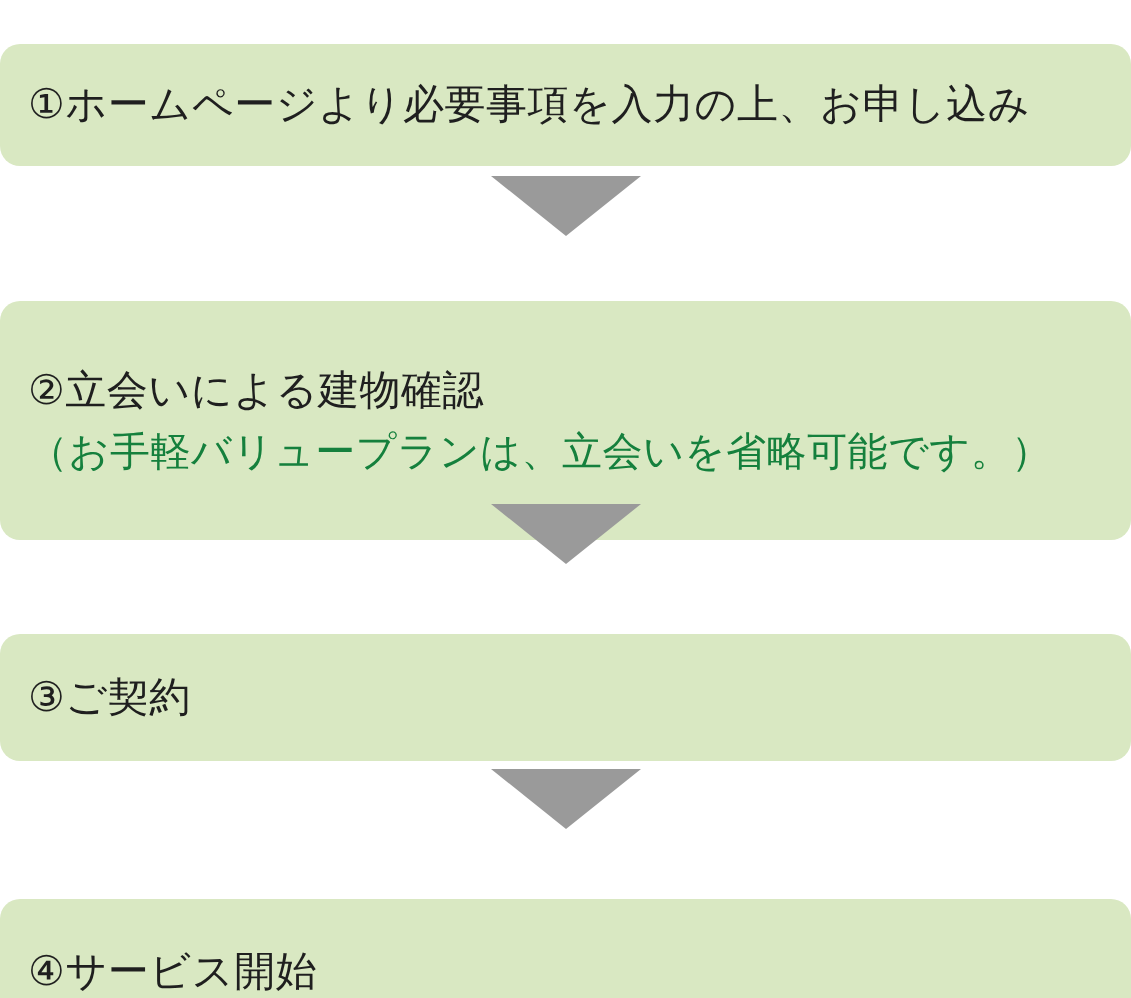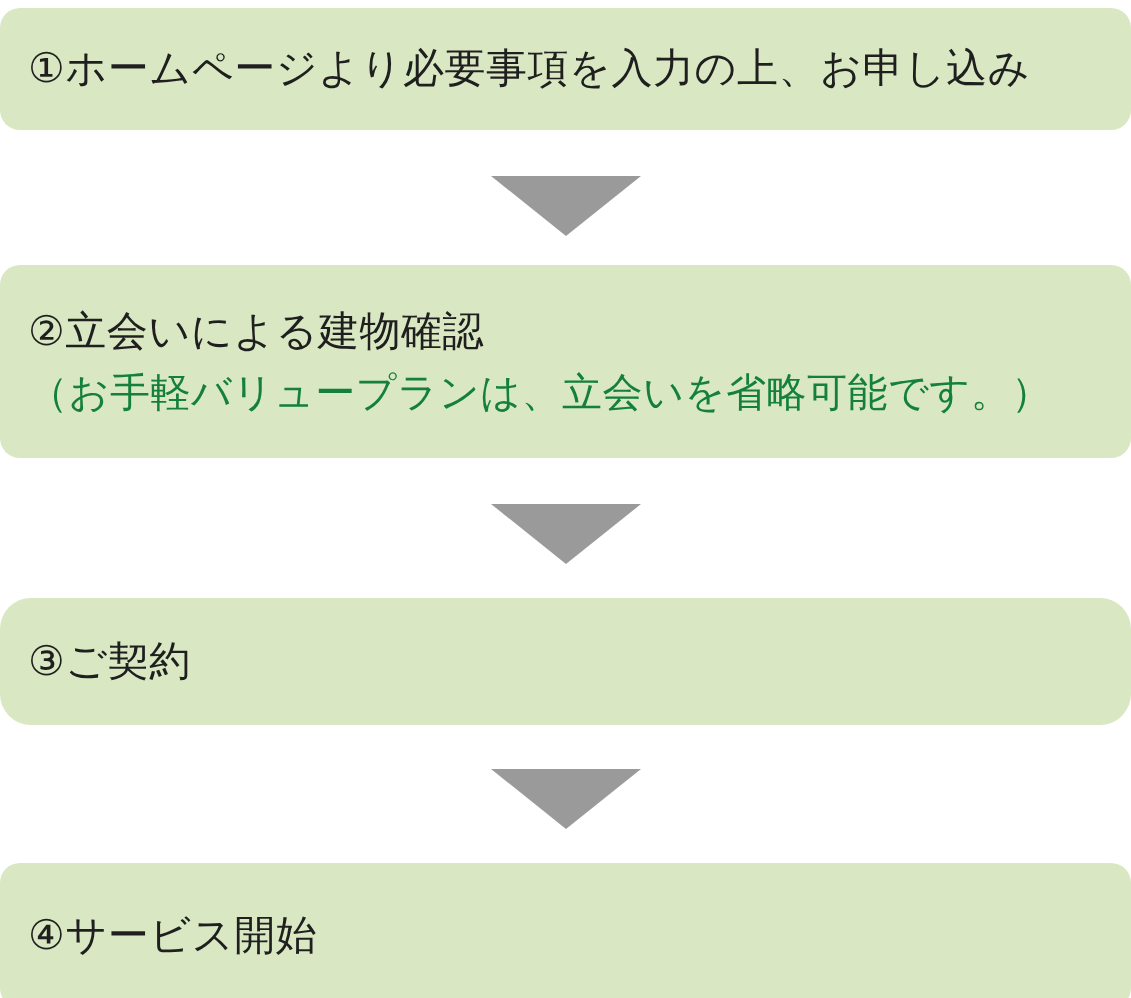--- a/index.html
+++ b/index.html
@@ -20,20 +20,21 @@
     left: 0;
     width: 1131px;
     background: #d9e8c2;
     border-radius: 20px;
     box-sizing: border-box;
     display: flex;
     flex-direction: column;
     justify-content: center;
     padding-left: 28px;
     padding-right: 20px;
+    margin-top: 36px;
   }
   .step-label {
     font-size: 41px;
     color: #1f1f1f;
     line-height: 1.5;
     letter-spacing: 0.5px;
     white-space: nowrap;
   }
   .step-note {
     font-size: 40px;
@@ -47,23 +48,23 @@
     left: 50%;
     transform: translateX(-50%);
     width: 0;
     height: 0;
     border-left: 75px solid transparent;
     border-right: 75px solid transparent;
     border-top: 60px solid #9a9a9a;
   }
   #box-1 { top: 8px;   height: 122px; }
   #arrow-1 { top: 176px; }
-  #box-2 { top: 265px; height: 193px; }
+  #box-2 { top: 265px; height: 239px; }
   #arrow-2 { top: 504px; }
-  #box-3 { top: 598px; height: 127px; border-radius: 31px; }
+  #box-3 { top: 598px; height: 127px; }
   #arrow-3 { top: 769px; }
   #box-4 { top: 863px; height: 145px; }
 </style>
 </head>
 <body>
 
 <div class="canvas">
 
   <div class="step-box" id="box-1">
     <div class="step-label">①ホームページより必要事項を入力の上、お申し込み</div>

